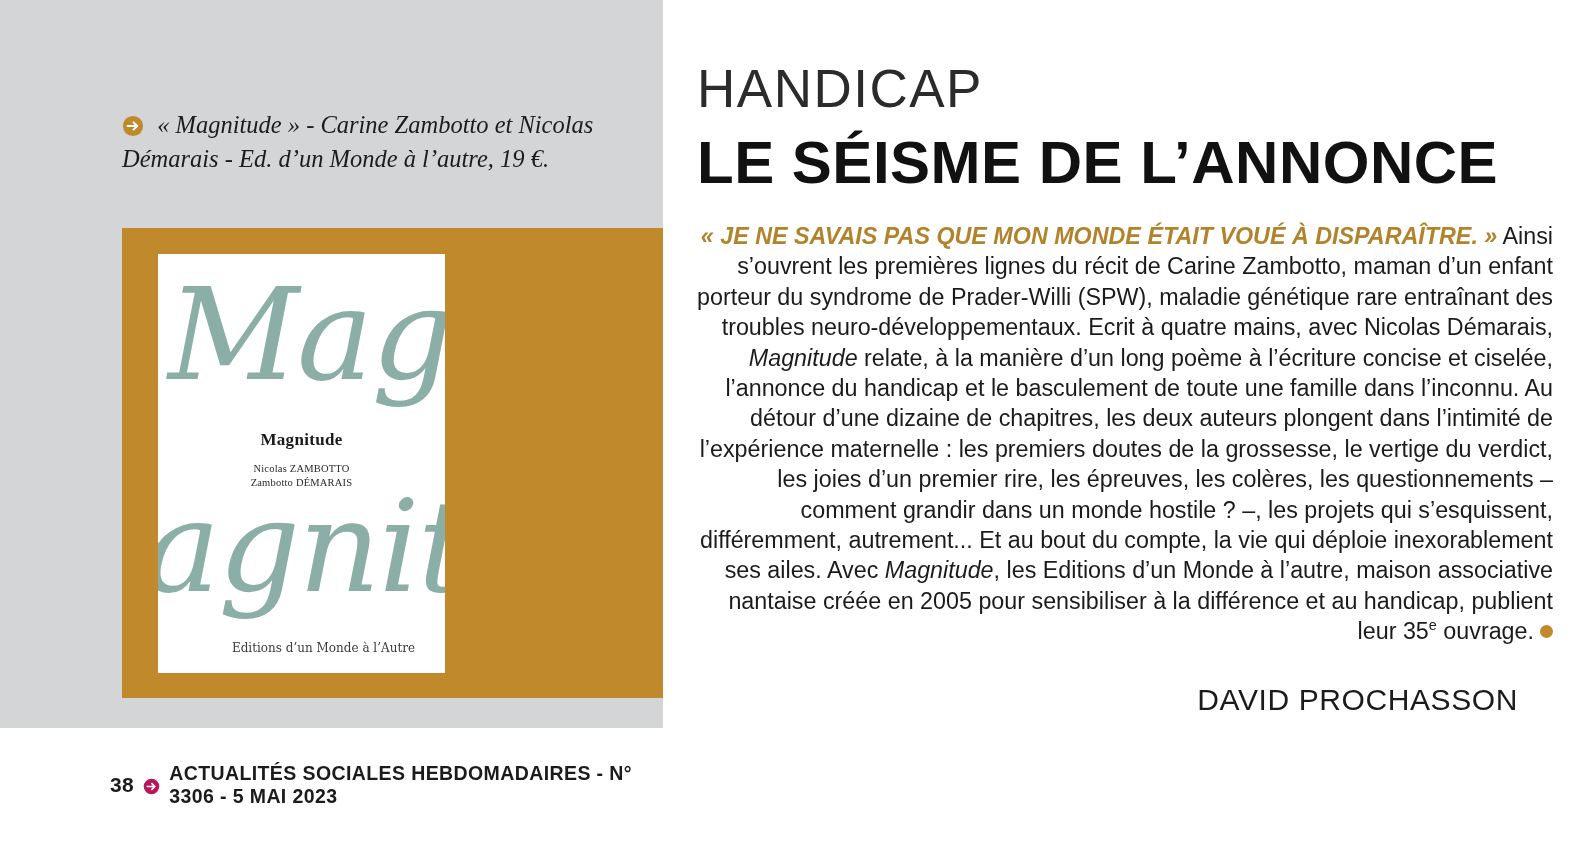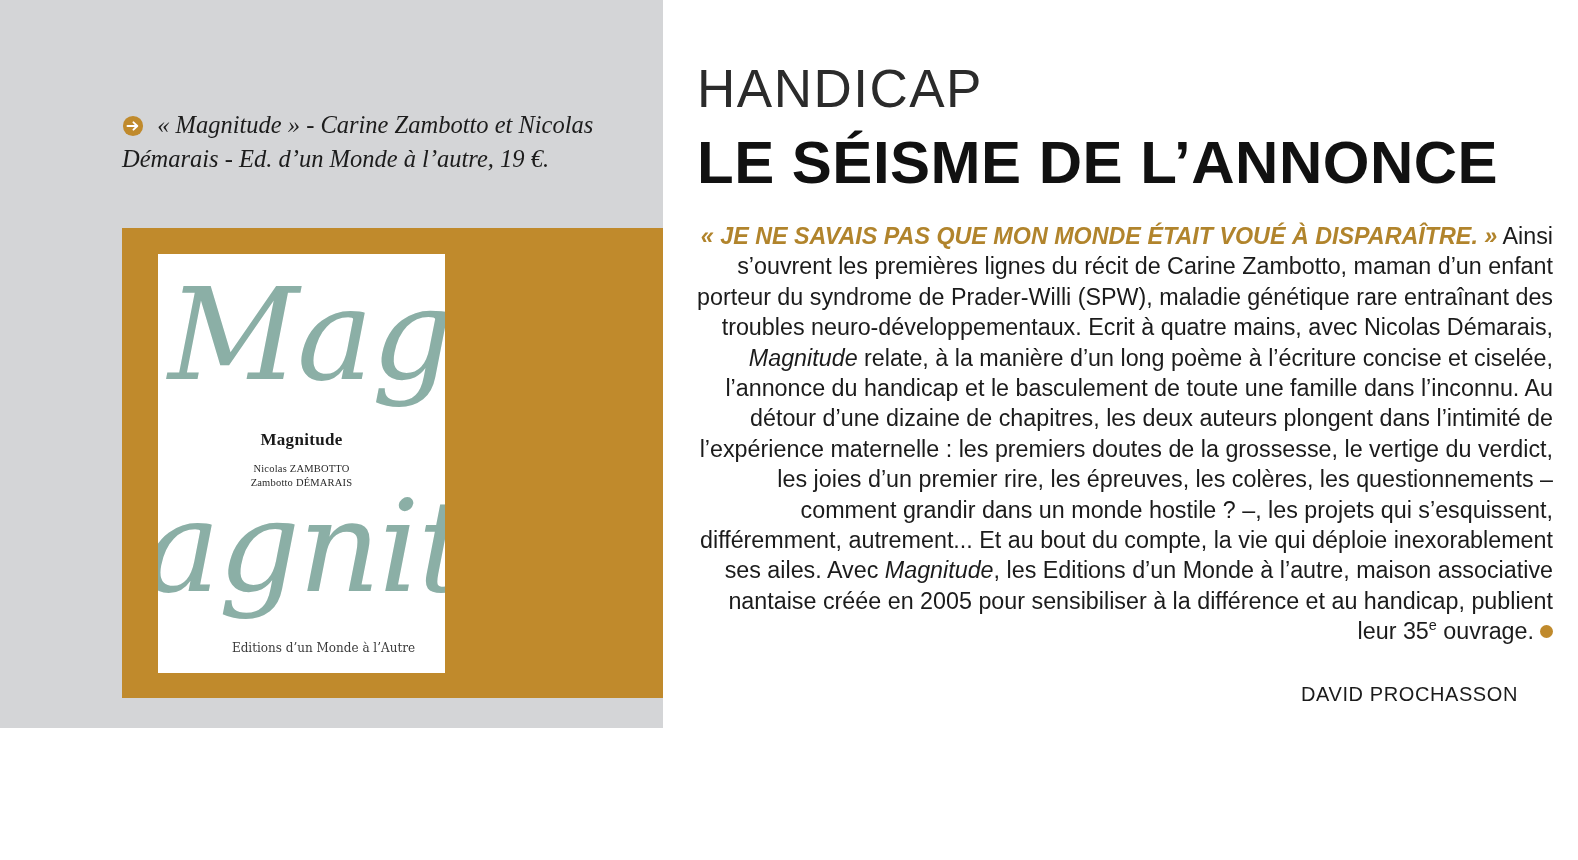--- a/index.html
+++ b/index.html
@@ -172,21 +172,21 @@
     height: 13px;
     border-radius: 50%;
     background: #c08a2c;
     vertical-align: 1px;
     margin-left: 6px;
   }
   .byline {
     position: absolute;
     right: 60px;
     top: 673px;
-    font-size: 20px;
+    font-size: 30px;
     letter-spacing: 0.6px;
     color: #1b1b1b;
   }
   
   .footer {
     position: absolute;
     left: 110px;
     top: 762px;
     display: flex;
     align-items: center;
@@ -237,20 +237,30 @@
         <div class="script-word script-bottom">agnitu</div>
         <div class="cover-title">Magnitude</div>
         <div class="cover-authors">
           <div>Nicolas ZAMBOTTO</div>
           <div>Zambotto DÉMARAIS</div>
         </div>
         <div class="cover-publisher">Editions d’un Monde à l’Autre</div>
       </div>
     </div>
 
+    <div class="footer">
+      <span class="pageno">38</span>
+      <span class="arrow-sm">
+        <svg viewBox="0 0 24 24" width="17" height="17">
+          <circle cx="12" cy="12" r="11" fill="#b5195a"></circle>
+          <path d="M6 12 h10 M12.5 8 l4.2 4 -4.2 4" fill="none" stroke="#ffffff" stroke-width="2.3" stroke-linecap="round" stroke-linejoin="round"></path>
+        </svg>
+      </span>
+      <span class="ftext">ACTUALITÉS SOCIALES HEBDOMADAIRES - N° 3306 - 5 MAI 2023</span>
+    </div>
   </div>
 
   <div class="right-col">
 
     <div class="rubric">HANDICAP</div>
     <div class="headline">LE SÉISME DE L’ANNONCE</div>
 
     <div class="body-text">
       <span class="lead">« JE NE SAVAIS PAS QUE MON MONDE ÉTAIT VOUÉ À DISPARAÎTRE. »</span>
       <span>Ainsi s’ouvrent les premières lignes du récit de Carine Zambotto, maman d’un enfant porteur du syndrome de Prader-Willi (SPW), maladie génétique rare entraînant des troubles neuro-développementaux. Ecrit à quatre mains, avec Nicolas Démarais, </span><em>Magnitude</em><span> relate, à la manière d’un long poème à l’écriture concise et ciselée, l’annonce du handicap et le basculement de toute une famille dans l’inconnu. Au détour d’une dizaine de chapitres, les deux auteurs plongent dans l’intimité de l’expérience maternelle : les premiers doutes de la grossesse, le vertige du verdict, les joies d’un premier rire, les épreuves, les colères, les questionnements – comment grandir dans un monde hostile ? –, les projets qui s’esquissent, différemment, autrement... Et au bout du compte, la vie qui déploie inexorablement ses ailes. Avec </span><em>Magnitude</em><span>, les Editions d’un Monde à l’autre, maison associative nantaise créée en 2005 pour sensibiliser à la différence et au handicap, publient leur 35</span><sup class="ord">e</sup><span> ouvrage.</span><span class="endmark"></span>

